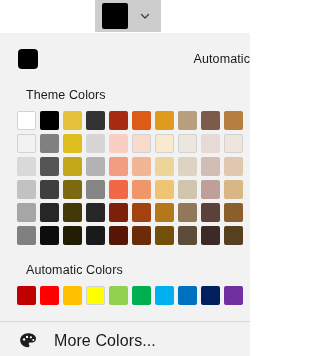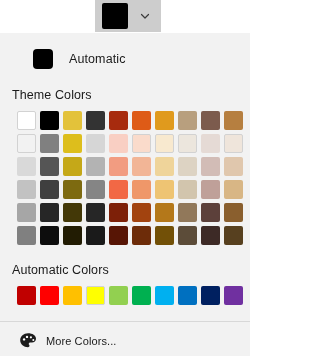--- a/index.html
+++ b/index.html
@@ -34,35 +34,36 @@
   
   #popup{
     position:absolute;left:0;top:33px;width:250px;height:323px;
     background:#f2f2f2;
     box-sizing:border-box;
   }
   
   #automatic-row{
     display:flex;align-items:center;
     height:35px;
-    padding:0 0 0 33px;
+    padding:0 0 0 18px;
     margin-top:8px;
+    justify-content:space-between;
   }
   #automatic-swatch{
     width:20px;height:20px;background:#000000;border-radius:4px;
     flex:0 0 auto;
   }
   #automatic-label{
     margin-left:16px;font-size:12.5px;color:#1a1a1a;
     letter-spacing:0.1px;
   }
   
   .section-title{
     font-size:12.5px;color:#1a1a1a;
-    padding-left:12px;
+    padding-left:26px;
     letter-spacing:0.1px;
   }
   #theme-title{margin-top:12px;margin-bottom:7px;}
   #standard-title{margin-top:16px;margin-bottom:7px;}
   
   .swatch-grid{
     padding-left:15px;
     display:grid;
     grid-template-columns:repeat(10,23px);
     grid-auto-rows:23px;
@@ -82,21 +83,21 @@
   #separator{
     margin-top:14px;
     height:1px;background:#d8d8d8;width:250px;
   }
   #more-colors-row{
     display:flex;align-items:center;
     height:38px;padding-left:18px;
   }
   #palette-icon{width:20px;height:20px;flex:0 0 auto;display:block;}
   #more-colors-label{
-    margin-left:8px;font-size:11px;color:#1a1a1a;
+    margin-left:16px;font-size:16px;color:#1a1a1a;
     letter-spacing:0.1px;
   }
 </style>
 </head>
 <body>
 
 <div id="toolbar">
   <div id="dropdown-button" style="background: rgb(205, 205, 205);">
     <div id="dropdown-swatch" style="background: rgb(0, 0, 0);"></div>
     <div id="dropdown-chevron">

